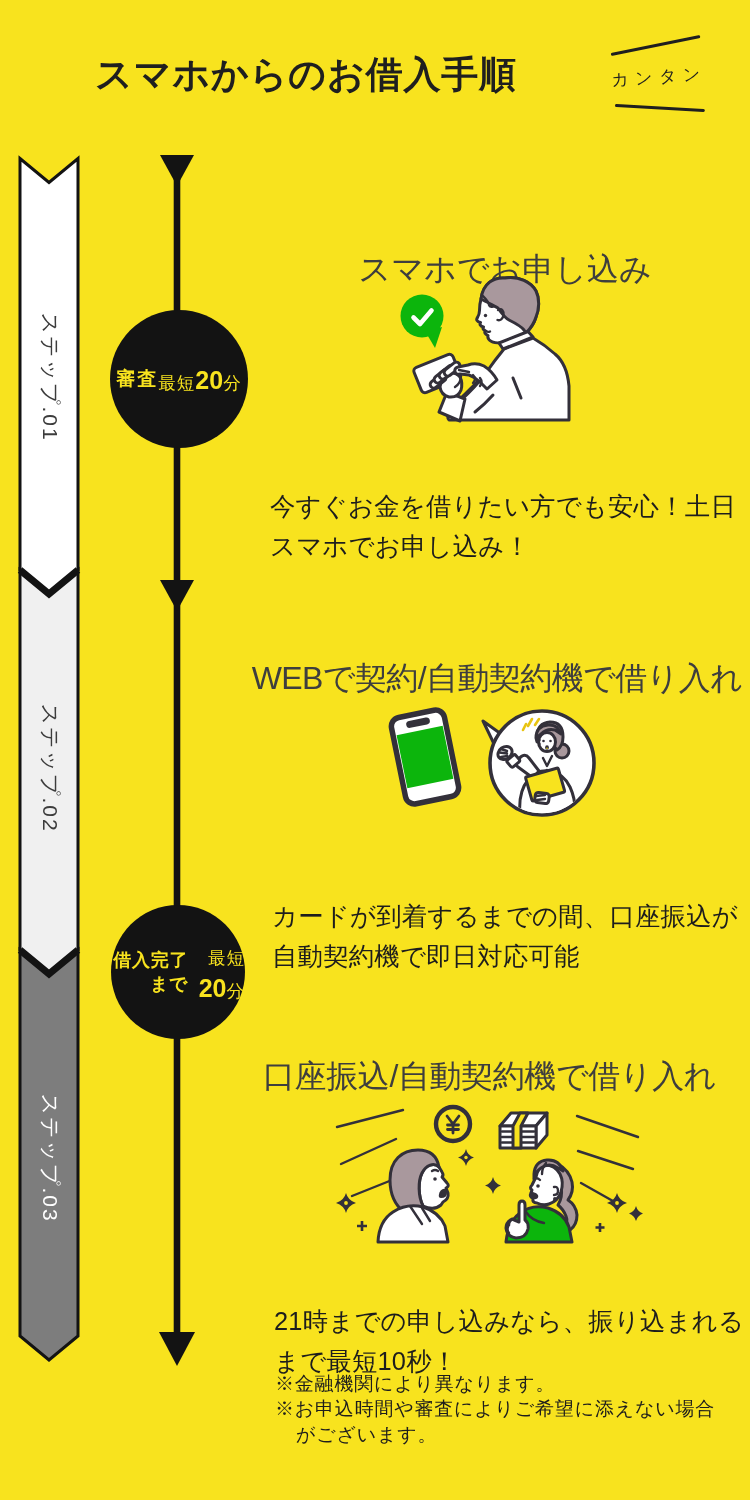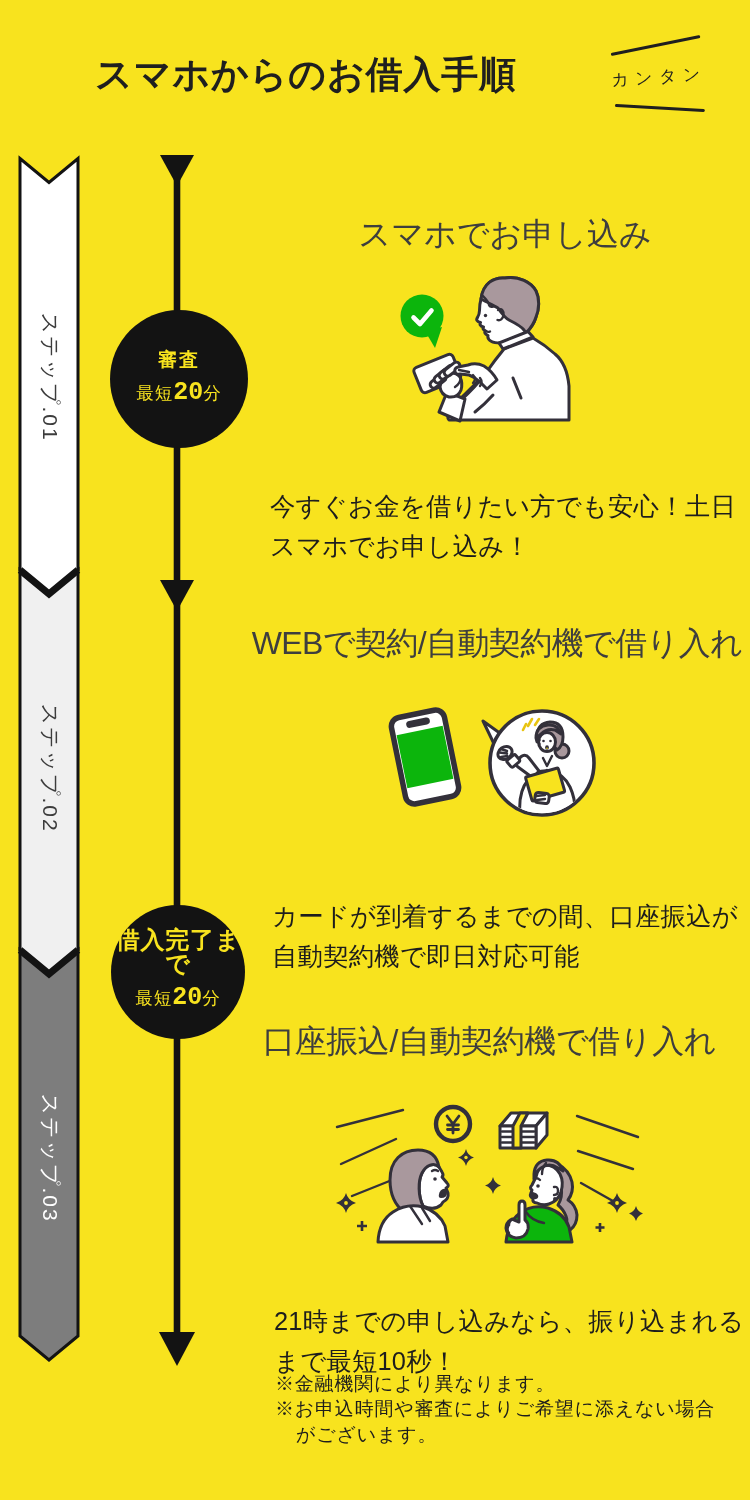--- a/index.html
+++ b/index.html
@@ -20,29 +20,29 @@
   .seg1{fill:var(--ribbon1,#ffffff);}
   .seg2{fill:var(--ribbon2,#f0f0f0);}
   .seg3{fill:var(--ribbon3,#7d7d7d);}
   .ribbon-label{white-space:nowrap;font-size:21px;letter-spacing:2px;color:#3c3c3c;transform:translate(-50%,-50%) rotate(90deg);}
   .ribbon-label.light{color:#ffffff;}
   .rl1{left:50px;top:377px;}
   .rl2{left:50px;top:768px;}
   .rl3{left:50px;top:1158px;}
   .tl{fill:var(--ink,#141414);}
   
-  .badge-circle{border-radius:50%;background:var(--ink,#0c0c0c);display:flex;flex-direction:column;align-items:center;justify-content:center;color:var(--yellow,#f8e31e);text-align:center;font-family:Liberation Mono, monospace;}
+  .badge-circle{border-radius:50%;background:var(--ink,#0c0c0c);display:flex;flex-direction:row;align-items:center;justify-content:center;color:var(--yellow,#f8e31e);text-align:right;}
   .badge1{left:110px;top:310px;width:138px;height:138px;}
   .badge2{left:111px;top:905px;width:134px;height:134px;}
   .badge-l1{font-size:19px;letter-spacing:2px;line-height:24px;font-weight:600;}
-  .badge2 .badge-l1{font-size:24px;letter-spacing:0.8px;}
+  .badge2 .badge-l1{font-size:18px;letter-spacing:0.8px;}
   .badge-l2{font-size:17.5px;letter-spacing:1px;line-height:30px;margin-top:5px;font-weight:500;}
   .badge-num{font-size:25px;font-weight:700;letter-spacing:0;}
   
-  .step-heading{font-size:32px;color:#3e3e3e;text-align:center;line-height:1.2;white-space:nowrap;font-weight:500;}
+  .step-heading{font-size:32px;color:#3e3e3e;text-align:center;line-height:1.2;white-space:nowrap;font-weight:500;margin-top:35px;}
   .h1{left:355px;top:215px;width:300px;}
   .h2{left:250px;top:624px;width:494px;letter-spacing:-0.6px;}
   .h3{left:263px;top:1022px;width:447px;letter-spacing:-0.4px;text-align:right;}
   
   .step-body{font-size:25.4px;color:#1d1d1d;line-height:39.5px;letter-spacing:0.2px;white-space:nowrap;margin-top:20px;}
   .b1{left:270px;top:467px;}
   .b2{left:272px;top:877px;}
   .b3{left:274px;top:1282px;}
   .notes{left:275px;top:1371px;font-size:19px;letter-spacing:0.8px;line-height:25.3px;color:#1d1d1d;}
   .note-indent{margin-left:21px;}

